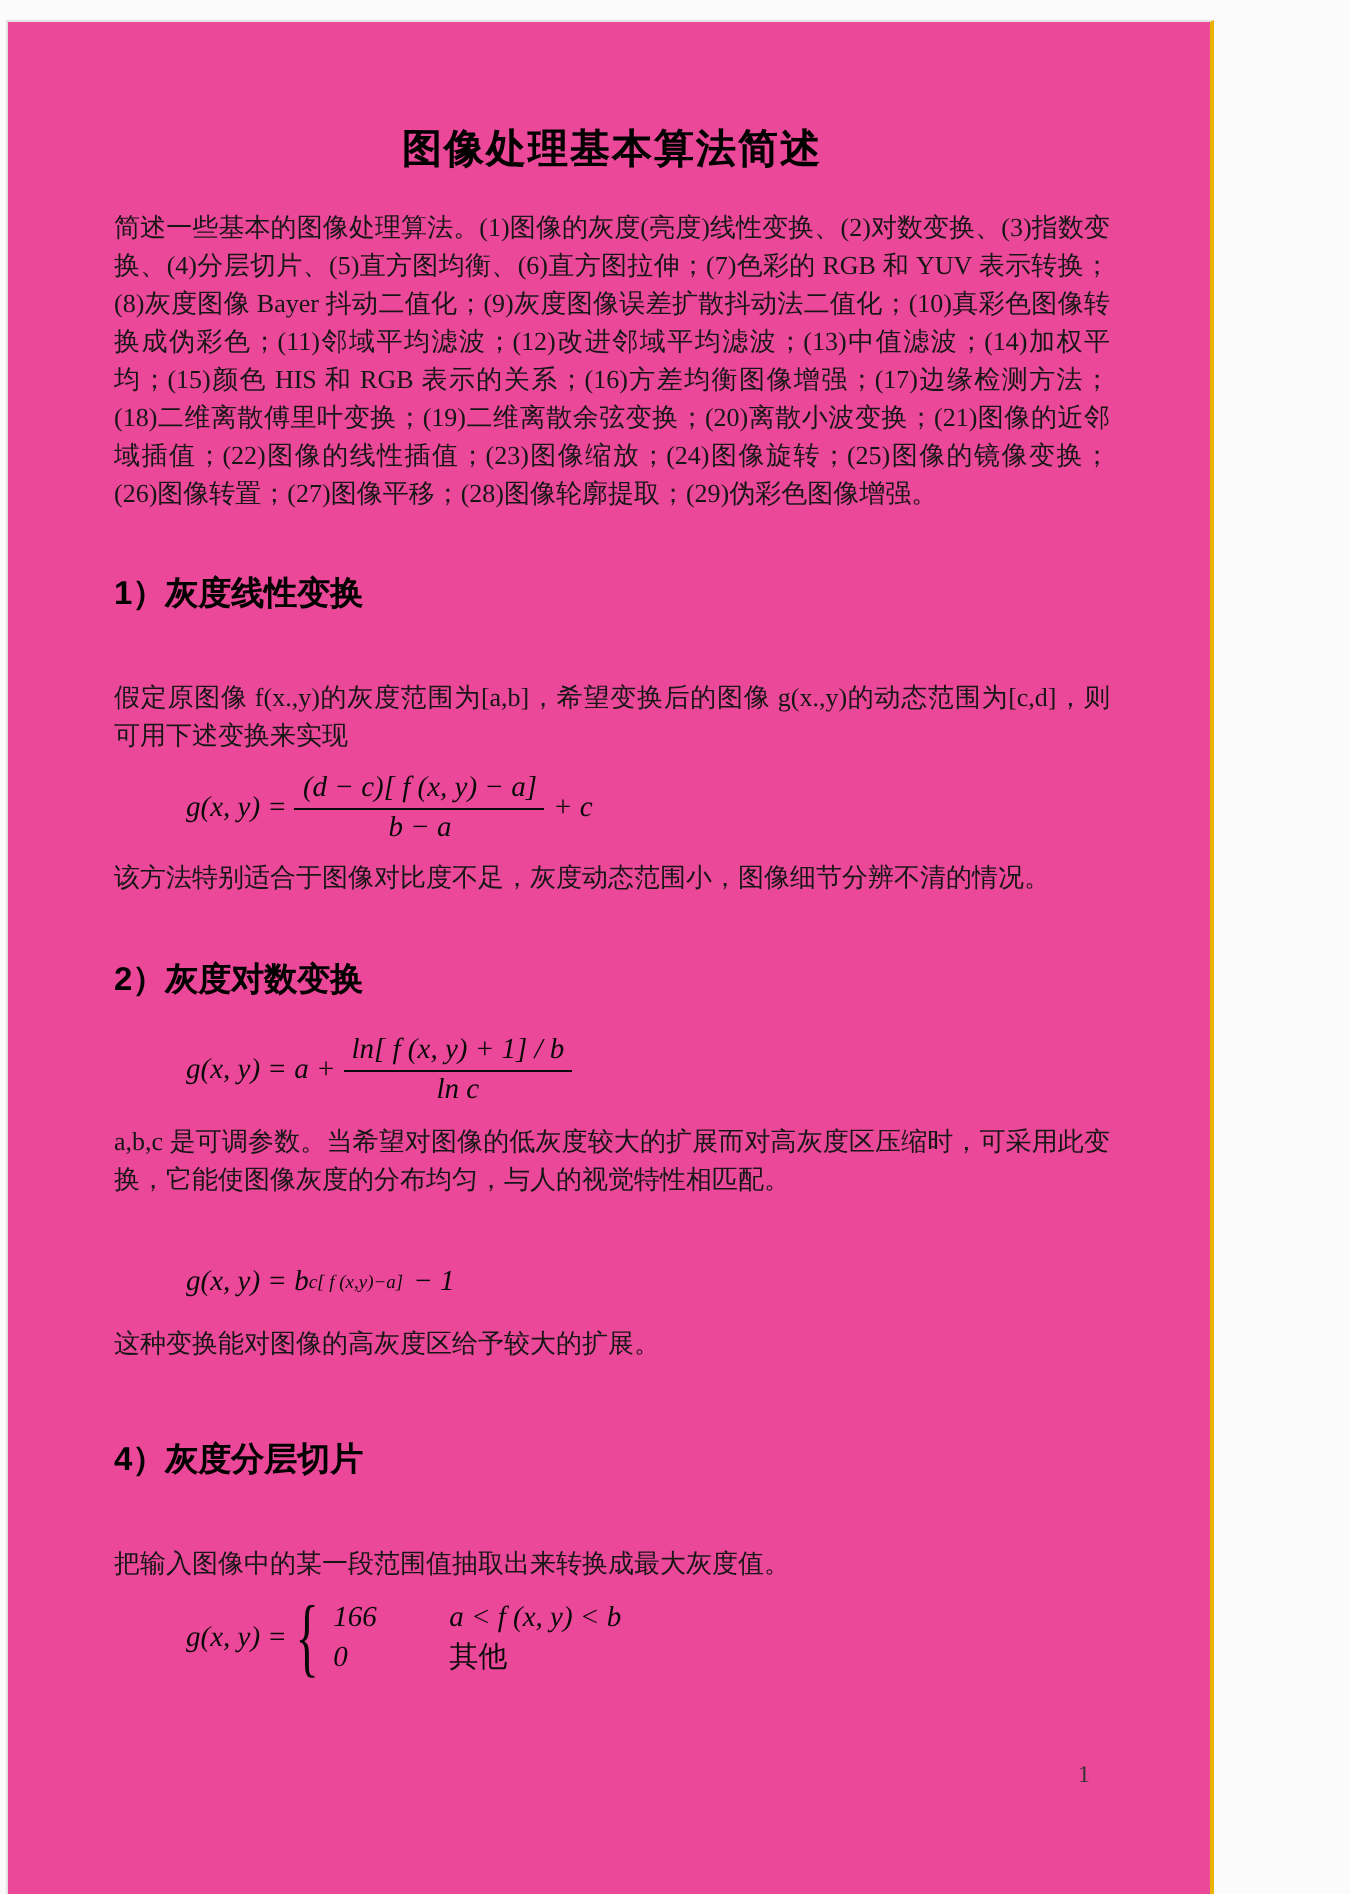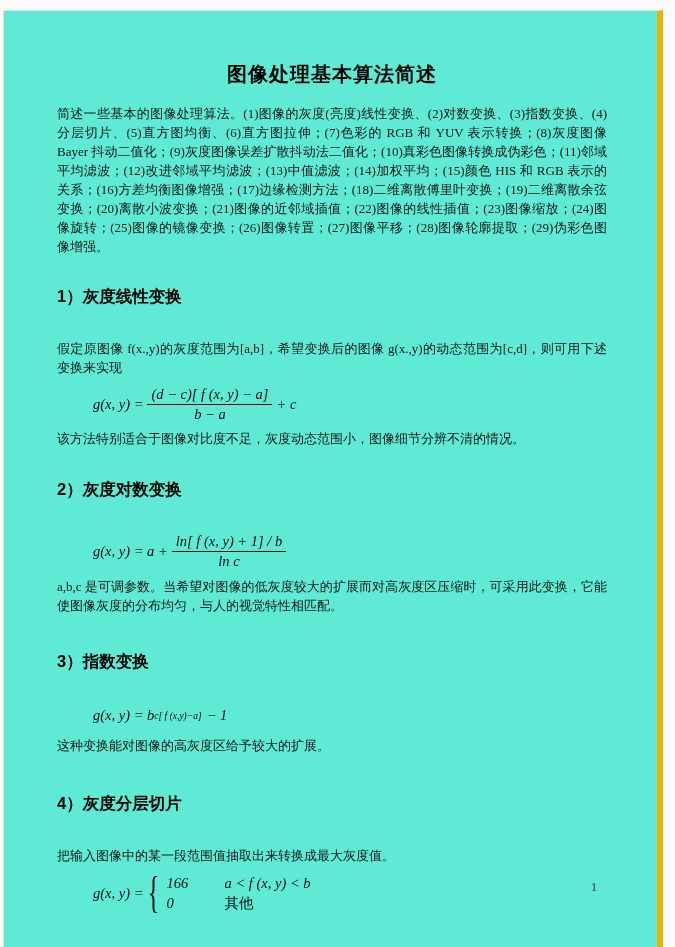--- a/index.html
+++ b/index.html
@@ -10,26 +10,26 @@
     height: 947px;
     overflow: hidden;
     font-family: "Liberation Serif", "DejaVu Serif", serif;
     color: #161616;
   }
   .page {
     box-sizing: border-box;
     position: absolute;
     left: 3px;
     top: 10px;
-    width: 660px;
+    width: 604px;
     height: 937px;
-    background: #5eead4;
+    background: #ec4899;
     border-left: 1px solid #e2e2e2;
     border-top: 1px solid #e2e2e2;
-    border-right: 6px solid #eab308;
+    border-right: 2px solid #eab308;
   }
   .content {
     box-sizing: border-box;
     padding: 50px 50px 0 53px;
   }
   .doc-title {
     text-align: center;
     font-family: "Liberation Sans", "DejaVu Sans", sans-serif;
     font-weight: bold;
     font-size: 20px;
@@ -58,21 +58,21 @@
 
   .formula {
     font-family: "Liberation Serif", "DejaVu Serif", serif;
     font-style: italic;
     font-size: 14.5px;
     color: #0a0a0a;
     margin: 9px 0 6px 36px;
     display: flex;
     align-items: center;
   }
-  .formula.f2 { margin-top: 32px; margin-bottom: 7px; }
+  .formula.f2 { margin-top: 16px; margin-bottom: 7px; }
   .formula.f3 { margin-top: 34px; margin-bottom: 12px; text-align: center; }
   .formula.f4 { margin-top: 8px; }
 
   .frac {
     display: inline-block;
     vertical-align: middle;
     text-align: center;
     margin: 0 4px;
   }
   .frac .num {
@@ -145,21 +145,20 @@
         <span>g(x, y) = a +</span>
         <span class="frac">
           <span class="num">ln[ f (x, y) + 1] / b</span>
           <span class="den">ln c</span>
         </span>
       </div>
       <p class="body-text">a,b,c 是可调参数。当希望对图像的低灰度较大的扩展而对高灰度区压缩时，可采用此变换，它能使图像灰度的分布均匀，与人的视觉特性相匹配。</p>
     </div>
 
     <div>
-      <h2 class="section-heading h1-s3">3）指数变换</h2>
       <div class="formula f3">
         <span>g(x, y) = b</span>
           <sup>c[ f (x,y)−a]</sup>
           <span class="gap"></span>
         <span>− 1</span>
       </div>
       <p class="body-text">这种变换能对图像的高灰度区给予较大的扩展。</p>
     </div>
 
     <div>

